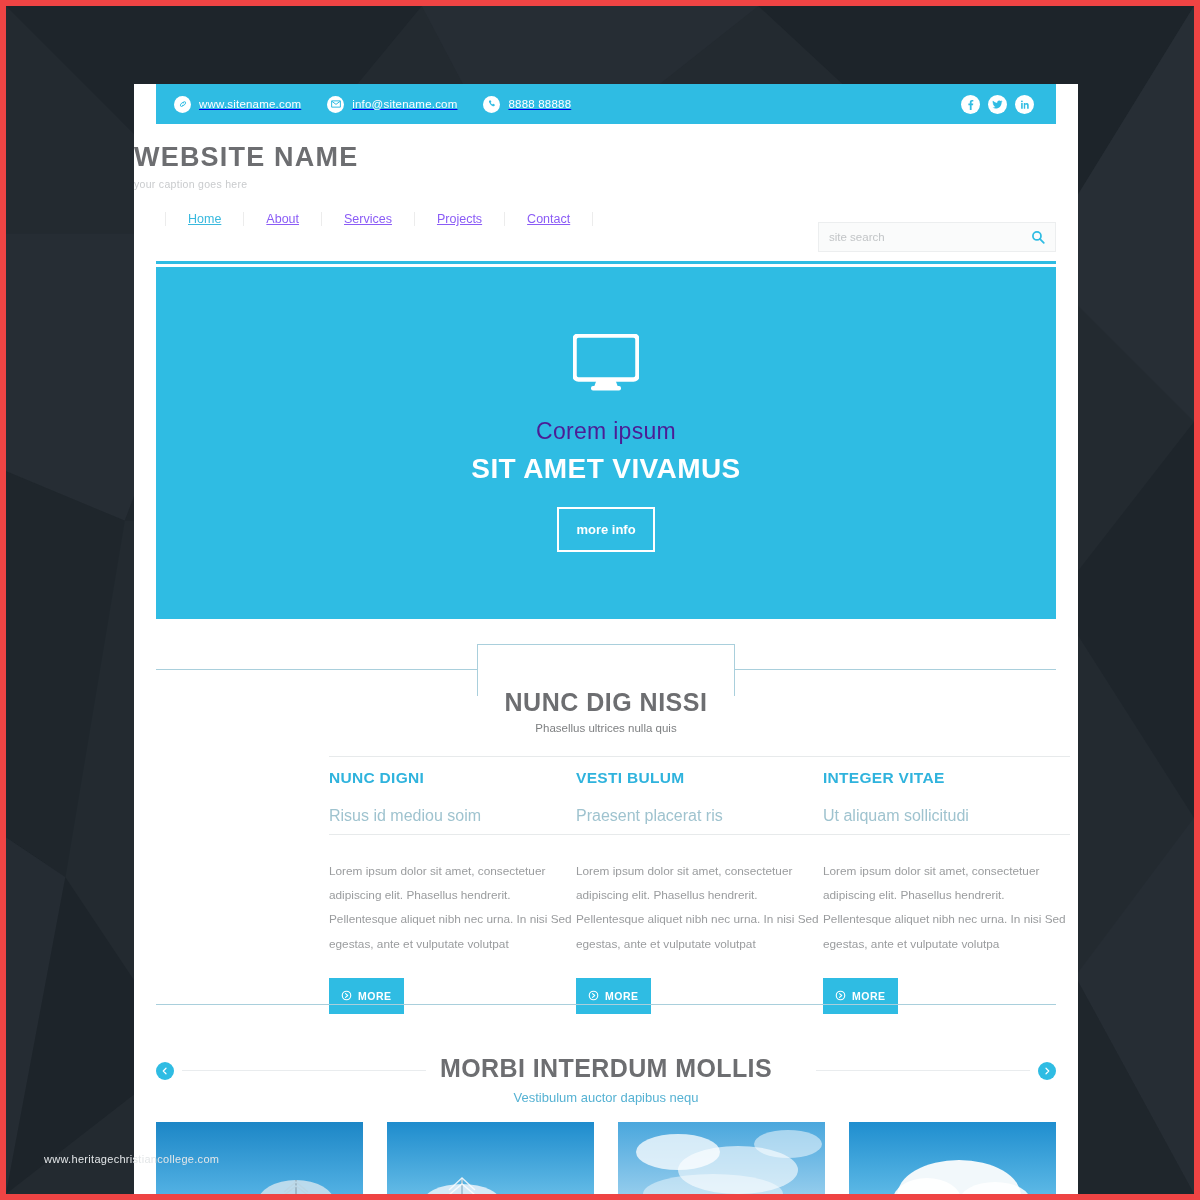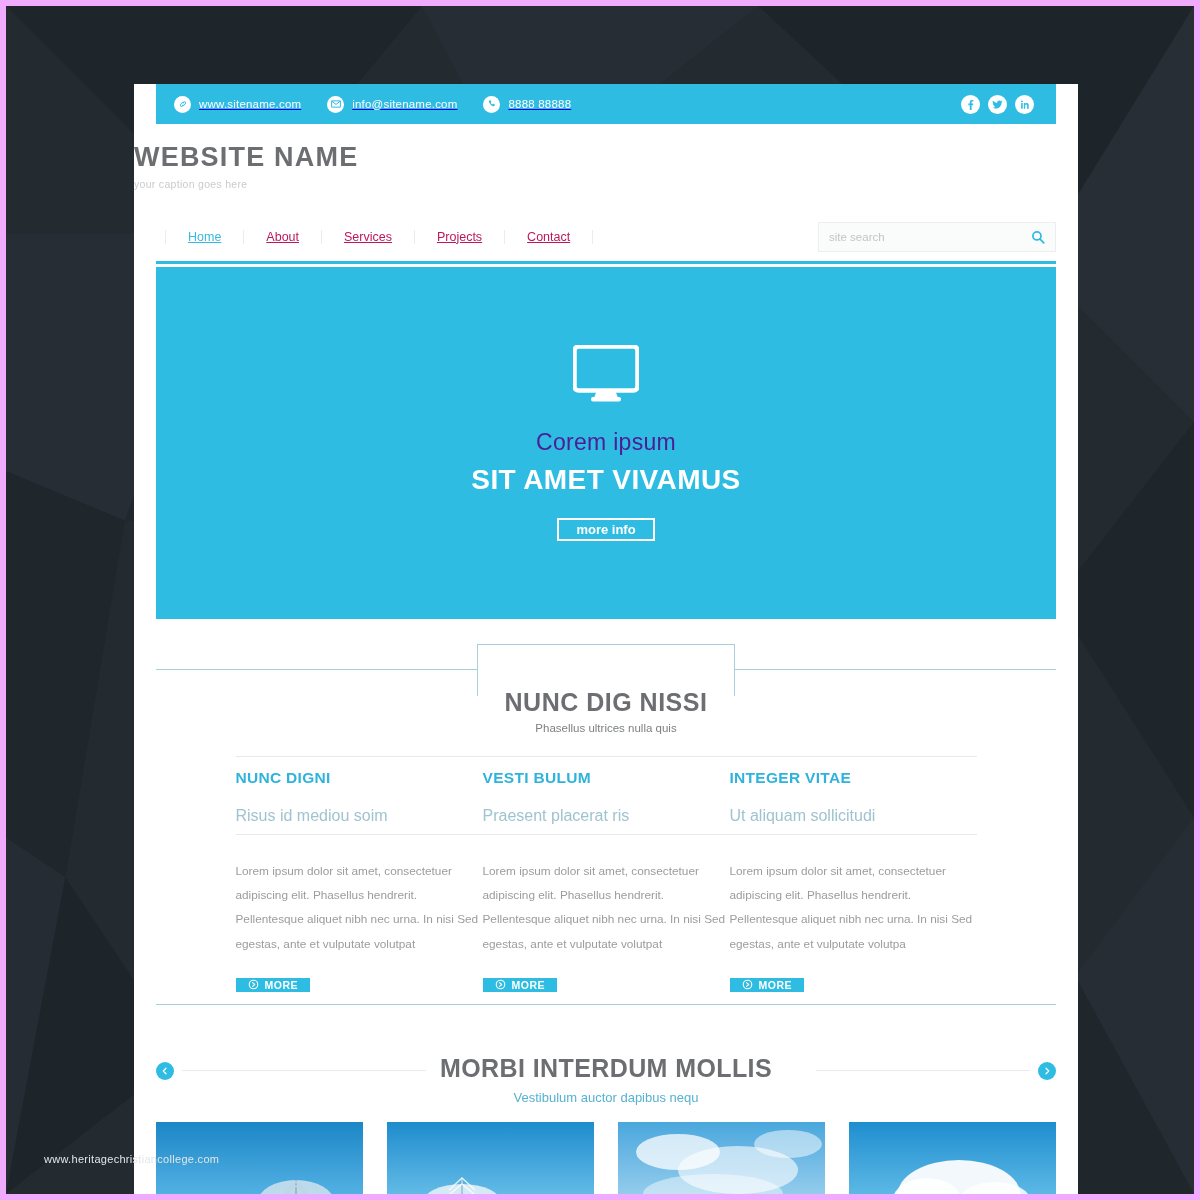--- a/index.html
+++ b/index.html
@@ -7,21 +7,21 @@
   body {
     font-family: "Liberation Sans", sans-serif;
     background: #20272d;
     overflow: hidden;
     position: relative;
   }
 
   
   #frame {
     position: absolute; inset: 0;
-    border: 6px solid #f0abfc;
+    border: 6px solid #ef4444;
     background: #232a30;
     overflow: hidden;
   }
   #poly { position: absolute; inset: 0; }
 
   
   #page {
     position: absolute;
     left: 128px; top: 78px;
     width: 944px; height: 1122px;
@@ -67,25 +67,25 @@
     font-size: 10.5px; color: #c9cbcd; margin-top: 5px; letter-spacing: .3px;
   }
 
   
   .navbar {
     position: absolute; left: 22px; top: 128px;
     width: 900px; height: 52px;
     border-bottom: 3px solid #2fbce3;
     display: flex; align-items: stretch;
   }
-  .nav-items { display: flex; align-items: center; padding-left: 9px; }
+  .nav-items { display: flex; align-items: flex-start; padding-left: 9px; }
   .nav-item {
     display: flex; align-items: center; justify-content: center;
     padding: 0 22px;
-    font-size: 12.5px; color: #be185d; font-weight: normal;
+    font-size: 12.5px; color: #8b5cf6; font-weight: normal;
     border-right: 1px solid #ececec;
     min-width: 76px;
   }
   .nav-item:first-child { border-left: 1px solid #ececec; }
   .nav-item.active { color: #39b9de; }
   .nav-spacer { flex: 1; }
   .searchbox {
     align-self: center;
     width: 238px; height: 30px;
     background: #fafbfb; border: 1px solid #eceeef;
@@ -116,21 +116,21 @@
     font-size: 23px; color: #4c1d95; font-weight: normal; letter-spacing: .3px;
   }
   .hero-title {
     font-size: 28px; color: #ffffff; font-weight: bold;
     letter-spacing: .4px; margin-top: 8px;
   }
   .hero-btn {
     margin-top: 22px;
     border: 2px solid #ffffff; background: transparent;
     color: #ffffff; font-weight: bold; font-size: 13px;
-    padding: 2px 17px; cursor: pointer;
+    padding: 13px 17px; cursor: pointer;
     font-family: "Liberation Sans", sans-serif;
   }
 
   
   .sec1 { position: absolute; left: 22px; top: 560px; width: 900px; }
   .bracket { position: relative; height: 72px; }
   .brk-line {
     position: absolute; left: 0; right: 0; top: 25px;
     height: 1px; background: #a9cfdc;
   }
@@ -146,43 +146,43 @@
   }
   .sec-title {
     font-size: 25px; font-weight: bold; color: #6d6e71; letter-spacing: .5px;
   }
   .sec-sub {
     font-size: 11.5px; color: #7d7f81; margin-top: 5px;
   }
 
   
   .cols {
-    position: absolute; left: 22px; top: 672px;
+    position: absolute; left: 36px; top: 672px;
     width: 900px;
-    display: flex; justify-content: center;
+    display: flex; justify-content: flex-end;
   }
   .col { width: 247px; }
   .col-head { border-bottom: 1px solid #e7eaeb; padding-bottom: 9px; }
   .col-rule-top { height: 1px; background: #e7eaeb; margin-bottom: 12px; }
   .col-title {
     font-size: 15.5px; font-weight: bold; color: #2fb3dd; letter-spacing: .3px;
   }
   .col-sub {
     font-size: 16px; color: #9fc3cf; margin-top: 20px; font-weight: normal;
   }
   .col-body {
     margin-top: 24px;
     font-size: 11.8px; color: #9a9c9e; line-height: 2.05;
   }
   .more-btn {
     margin-top: 22px;
     display: inline-flex; align-items: center; gap: 6px;
     background: #2fbce3; color: #ffffff;
     border: none; cursor: pointer;
-    padding: 1px 12px;
+    padding: 12px 12px;
     font-family: "Liberation Sans", sans-serif;
     font-size: 10.5px; font-weight: bold; letter-spacing: .5px;
   }
   .more-btn svg { width: 11px; height: 11px; display: block; }
 
   
   .divider {
     position: absolute; left: 22px; top: 920px;
     width: 900px; height: 1px; background: #a9cfdc;
   }

